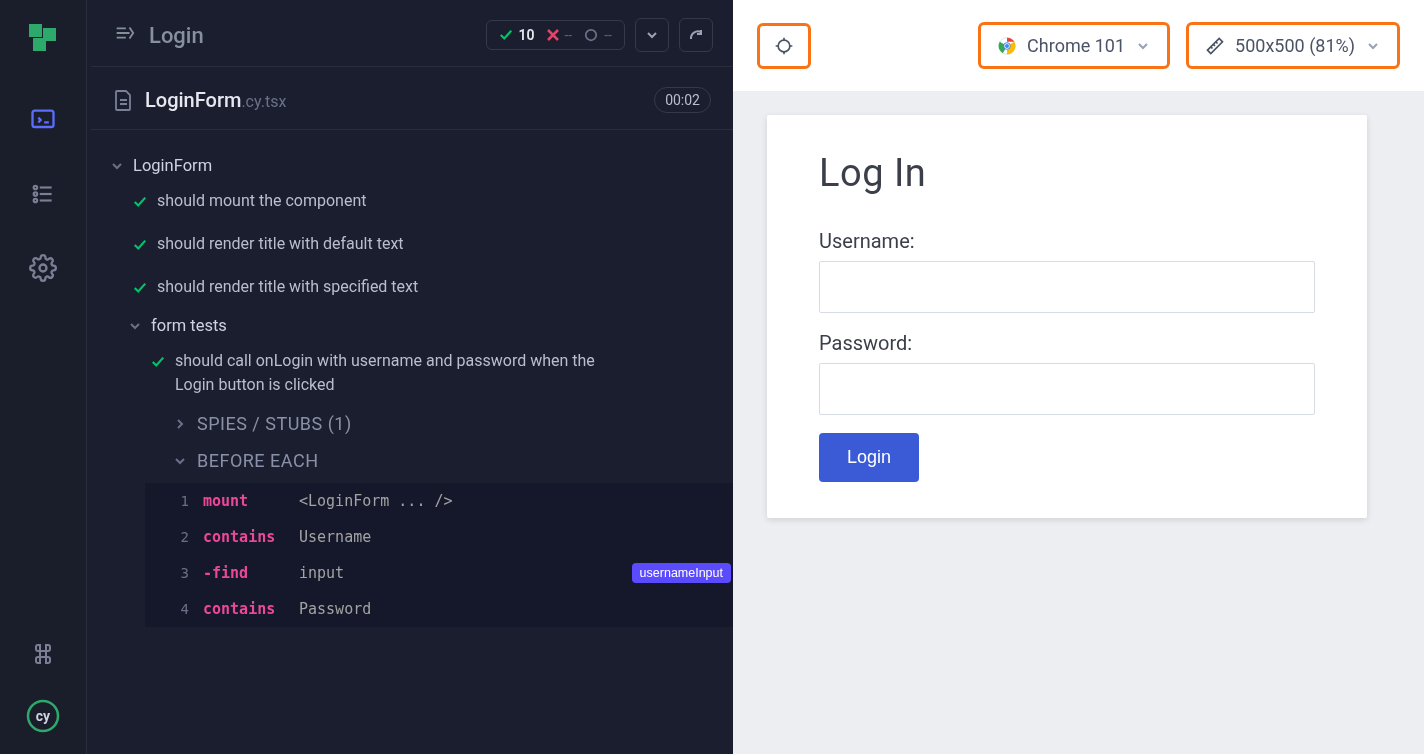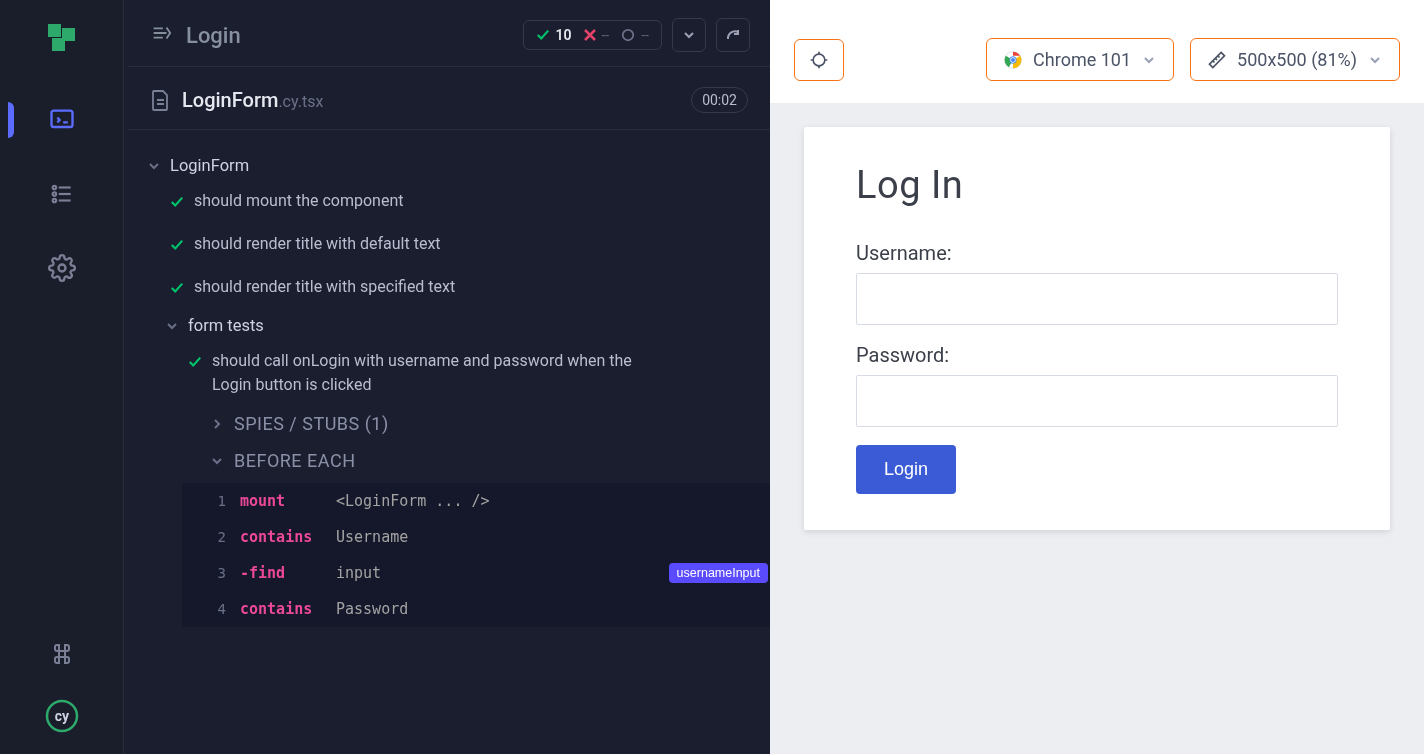--- a/index.html
+++ b/index.html
@@ -7,21 +7,21 @@
       font-family: -apple-system, BlinkMacSystemFont, "Segoe UI", Roboto, sans-serif;
       background: #1a1d2a;
       width: 1424px;
       height: 754px;
       overflow: hidden;
       display: flex;
     }
 
     
     .rail {
-      width: 124px;
+      width: 87px;
       background: #1a1d2a;
       border-right: 1px solid #2a2d3c;
       display: flex;
       flex-direction: column;
       align-items: center;
       padding-top: 18px;
       position: relative;
     }
     .rail .logo {
       width: 28px; height: 28px;
@@ -192,27 +192,26 @@
       background:#ffffff;
       display:flex;
       flex-direction:column;
     }
     .preview-toolbar {
       display:flex; align-items:center; gap:16px;
       padding:22px 24px;
       background:#fff;
     }
     .tb-btn {
-      border:1px solid #f97316;
+      border:3px solid #f97316;
       border-radius:6px;
       padding:10px 16px;
       display:flex; align-items:center; gap:10px;
       color:#4b5366; font-size:18px;
       background:#fff;
-      margin-top:16px;
     }
     .tb-btn.icon-only { padding:10px 14px; }
     .tb-btn .caret { color:#9aa1b7; }
 
     .preview-canvas {
       flex:1;
       background:#eceef2;
       padding:24px 34px 0 34px;
     }
     .app-frame {

